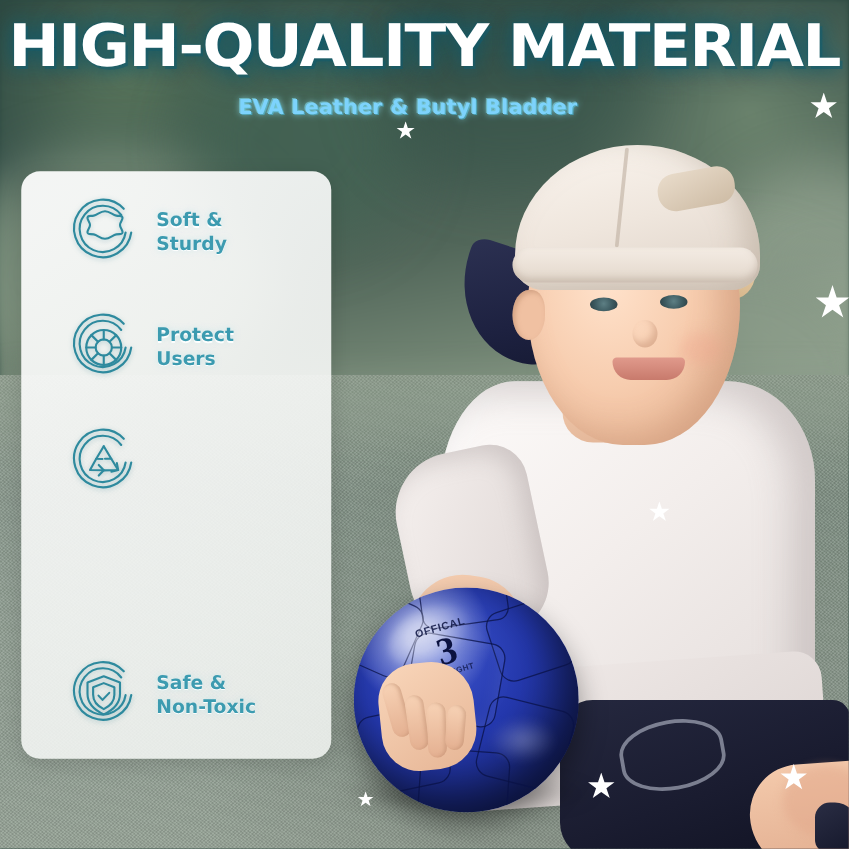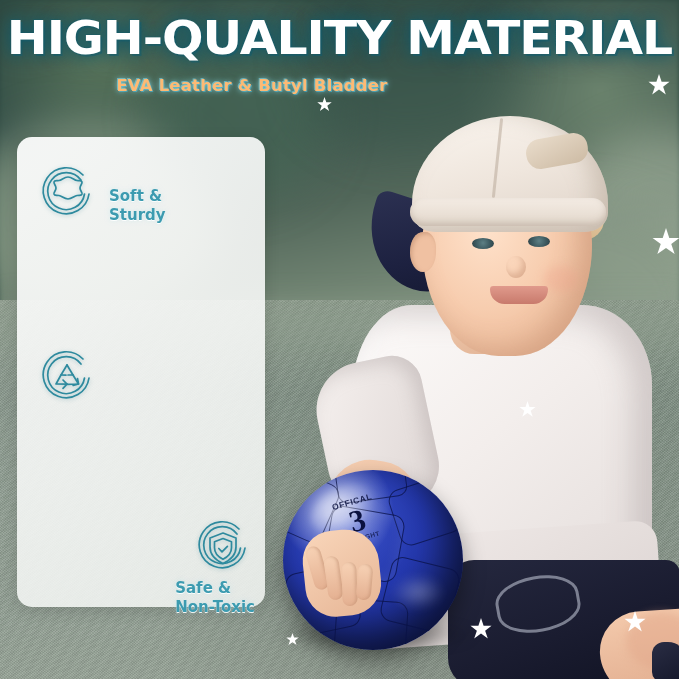--- a/index.html
+++ b/index.html
@@ -214,40 +214,40 @@
     letter-spacing:-1px;
     color:#ffffff;
     transform:scaleX(1.04);
     text-shadow:
        0 0 14px rgba(18,88,104,.95),
        0 0 26px rgba(18,88,104,.75),
        2px 2px 0 rgba(22,98,116,.55),
       -1px -1px 0 rgba(22,98,116,.35);
   }
   .subhead {
-    position:absolute; left:42px; top:76px; width:420px; text-align:center;
+    position:absolute; left:42px; top:76px; width:420px; text-align:right;
     font-family:"DejaVu Sans", sans-serif;
     font-weight:700; font-size:16.5px; letter-spacing:.2px;
-    color:#fdba74;
+    color:#7dd3fc;
     text-shadow:
        0 0 6px rgba(140,225,240,.95),
        1px 1px 0 rgba(60,160,185,.75),
       -1px -1px 0 rgba(120,210,230,.6);
   }
 
   
   .card {
     position:absolute; left:17px; top:137px; width:248px; height:470px;
     background:linear-gradient(150deg, rgba(255,255,255,.93) 0%, rgba(250,251,250,.88) 45%, rgba(243,246,243,.86) 100%);
     border-radius:15px;
     box-shadow:0 4px 16px rgba(0,0,0,.14);
   }
-  .feature { position:absolute; left:20px; width:218px; height:78px; display:flex; align-items:flex-end; }
+  .feature { position:absolute; left:36px; width:218px; height:78px; display:flex; align-items:center; }
   .fr0 { top:10px; } .fr1 { top:102px; } .fr2 { top:194px; }
-  .fr3 { top:288px; } .fr4 { top:380px;flex-direction:column; }
+  .fr3 { top:288px; } .fr4 { top:380px; }
 
   .ficon { width:62px; height:62px; flex:0 0 62px; position:relative; }
   .ficon svg { width:62px; height:62px; display:block;
     filter:drop-shadow(0 1px 2px rgba(40,120,135,.30)); }
 
   .flabel {
     margin-left:10px;
     font-family:"DejaVu Sans", sans-serif;
     font-weight:700; font-size:15px; line-height:1.28;
     color:#3c9bb0;
@@ -342,20 +342,33 @@
       <span class="ficon">
         <svg viewBox="0 0 62 62" fill="none" stroke="#2e8a9e" stroke-width="1.7" stroke-linecap="round">
           <path d="M46 12A23 23 0 1 0 52 31"></path>
           <path d="M44 17A18.5 18.5 0 1 0 47.5 31"></path>
           <path d="M31 14c4 0 6 3 9 3.5 3 .5 4.5-.5 5 1.5.4 1.8-2 3.5-2 6s2.4 4.2 2 6c-.5 2-2 1-5 1.5-3 .5-5 3.5-9 3.5s-6-3-9-3.5c-3-.5-4.5.5-5-1.5-.4-1.8 2-3.5 2-6s-2.4-4.2-2-6c.5-2 2-1 5-1.5 3-.5 5-3.5 9-3.5z"></path>
         </svg>
       </span>
       <span class="flabel">Soft &amp;<br>Sturdy</span>
     </div>
 
+    <div class="feature fr1">
+      <span class="ficon">
+        <svg viewBox="0 0 62 62" fill="none" stroke="#2e8a9e" stroke-width="1.7" stroke-linecap="round">
+          <path d="M46 12A23 23 0 1 0 52 31"></path>
+          <path d="M44 17A18.5 18.5 0 1 0 47.5 31"></path>
+          <circle cx="30" cy="31" r="14"></circle>
+          <circle cx="30" cy="31" r="6.5"></circle>
+          <path d="M30 17v7.5M30 37.5V45M16 31h7.5M36.5 31H44"></path>
+          <path d="M20.1 21.1l5.3 5.3M34.6 35.6l5.3 5.3M40 21.1l-5.4 5.3M25.4 35.6l-5.3 5.3"></path>
+        </svg>
+      </span>
+      <span class="flabel">Protect<br>Users</span>
+    </div>
 
     <div class="feature fr2">
       <span class="ficon">
         <svg viewBox="0 0 62 62" fill="none" stroke="#2e8a9e" stroke-width="1.7" stroke-linecap="round" stroke-linejoin="round">
           <path d="M46 12A23 23 0 1 0 52 31"></path>
           <path d="M44 17A18.5 18.5 0 1 0 47.5 31"></path>
           <path d="M30 18l6 10h-5"></path>
           <path d="M30 18l-6 10 5 .2"></path>
           <path d="M24 28l-5 9 11 .2"></path>
           <path d="M30 37.2l-4-4.2M30 37.2l-4 4.2"></path>

